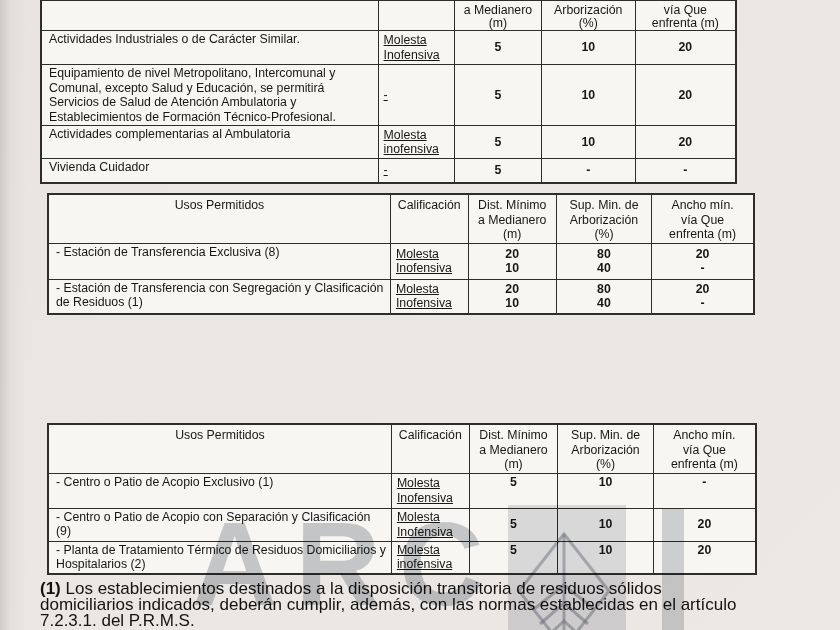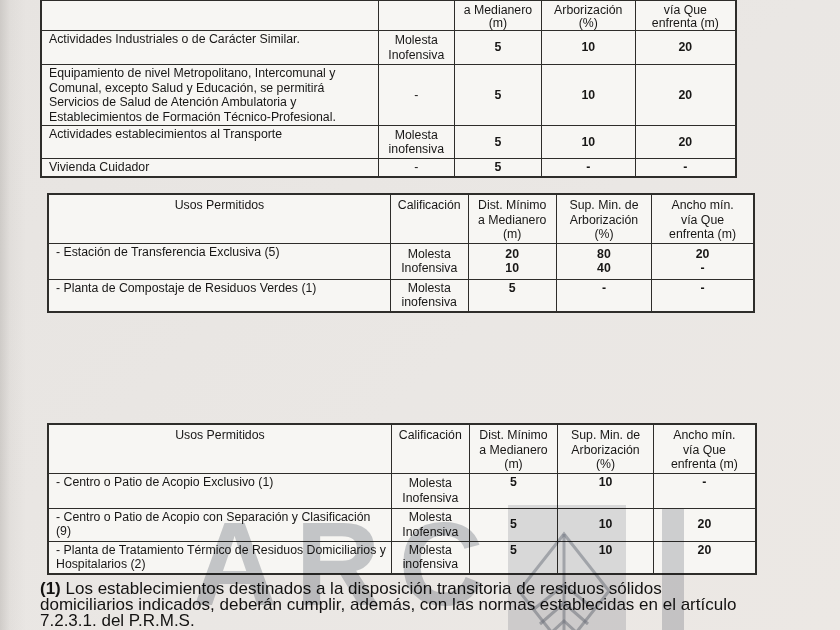--- a/index.html
+++ b/index.html
@@ -18,21 +18,21 @@
   table.doc.cut-top{border-top:none;}
   .doc td,.doc th{
     border:1.5px solid #2e2d2a;
     font-size:12.3px;line-height:14.5px;font-weight:normal;
     padding:1px 5px;overflow:hidden;white-space:pre-line;
     color:#181716;
   }
   .doc th{text-align:center;vertical-align:top;padding-top:3px;}
   .doc th.cut{vertical-align:bottom;padding-bottom:1px;line-height:12.5px;}
   .doc td.usename{text-align:left;vertical-align:top;padding-left:7px;}
-  .doc td.cal{text-align:center;vertical-align:middle;}
+  .doc td.cal{text-align:left;vertical-align:middle;text-decoration:underline;}
   .doc td.num{text-align:center;vertical-align:middle;font-weight:bold;}
   .footnotes{
     position:absolute;left:40px;top:581px;width:714px;
     font-size:17px;line-height:16px;color:#131211;
   }
   .footnotes p{margin:0;}
   .fn-marker{font-weight:bold;}
   .watermark{
     position:absolute;left:192px;top:503px;height:140px;
     display:flex;align-items:flex-start;
@@ -86,28 +86,28 @@
       <td class="num">20</td>
     </tr>
     <tr style="height:51px">
       <td class="usename">Equipamiento de nivel Metropolitano, Intercomunal y Comunal, excepto Salud y Educación, se permitirá Servicios de Salud de Atención Ambulatoria y Establecimientos de Formación Técnico-Profesional.</td>
       <td class="cal">-</td>
       <td class="num">5</td>
       <td class="num">10</td>
       <td class="num">20</td>
     </tr>
     <tr style="height:33px">
-      <td class="usename">Actividades establecimientos al Transporte</td>
+      <td class="usename">Actividades complementarias al Ambulatoria</td>
       <td class="cal">Molesta
 inofensiva</td>
       <td class="num">5</td>
       <td class="num">10</td>
       <td class="num">20</td>
     </tr>
-    <tr style="height:18px">
+    <tr style="height:24px">
       <td class="usename">Vivienda Cuidador</td>
       <td class="cal">-</td>
       <td class="num">5</td>
       <td class="num">-</td>
       <td class="num">-</td>
     </tr>
   </tbody>
     </table>
 
   <table class="doc" style="left:47px;top:193px;width:708px;">
@@ -126,37 +126,40 @@
 a Medianero
 (m)</th>
       <th>Sup. Min. de
 Arborización
 (%)</th>
       <th>Ancho mín.
 vía Que
 enfrenta (m)</th>
     </tr>
     <tr style="height:36px">
-      <td class="usename">- Estación de Transferencia Exclusiva (5)</td>
+      <td class="usename">- Estación de Transferencia Exclusiva (8)</td>
       <td class="cal">Molesta
 Inofensiva</td>
       <td class="num">20
 10</td>
       <td class="num">80
 40</td>
       <td class="num">20
 -</td>
     </tr>
-    <tr style="height:32px">
-      <td class="usename">- Planta de Compostaje de Residuos Verdes (1)</td>
-      <td class="cal">Molesta
-inofensiva</td>
-      <td class="num" style="vertical-align:top">5</td>
-      <td class="num" style="vertical-align:top">-</td>
-      <td class="num" style="vertical-align:top">-</td>
+    <tr style="height:35px">
+      <td class="usename">- Estación de Transferencia con Segregación y Clasificación de Residuos (1)</td>
+      <td class="cal">Molesta
+Inofensiva</td>
+      <td class="num">20
+10</td>
+      <td class="num">80
+40</td>
+      <td class="num">20
+-</td>
     </tr>
   </tbody>
     </table>
 
   <table class="doc" style="left:47px;top:423px;width:710px;">
     <colgroup>
       <col style="width:48.5%">
         <col style="width:11%">
         <col style="width:12.5%">
         <col style="width:13.5%">

